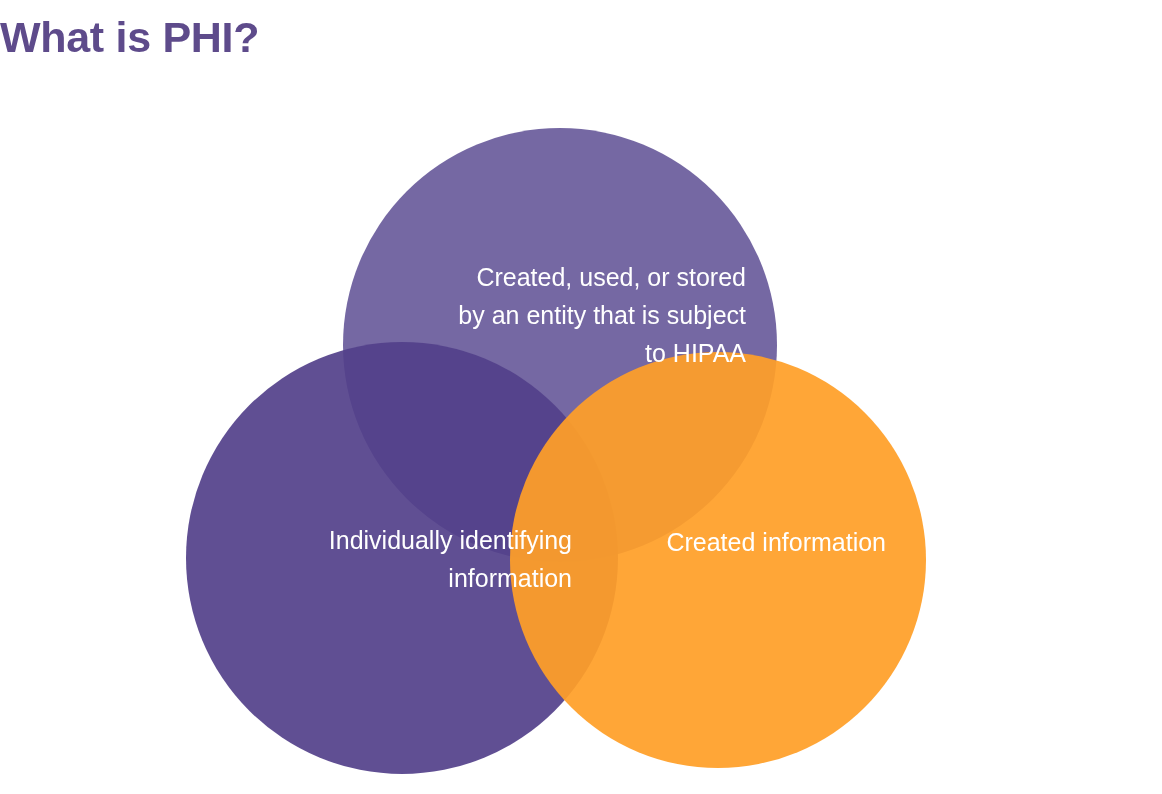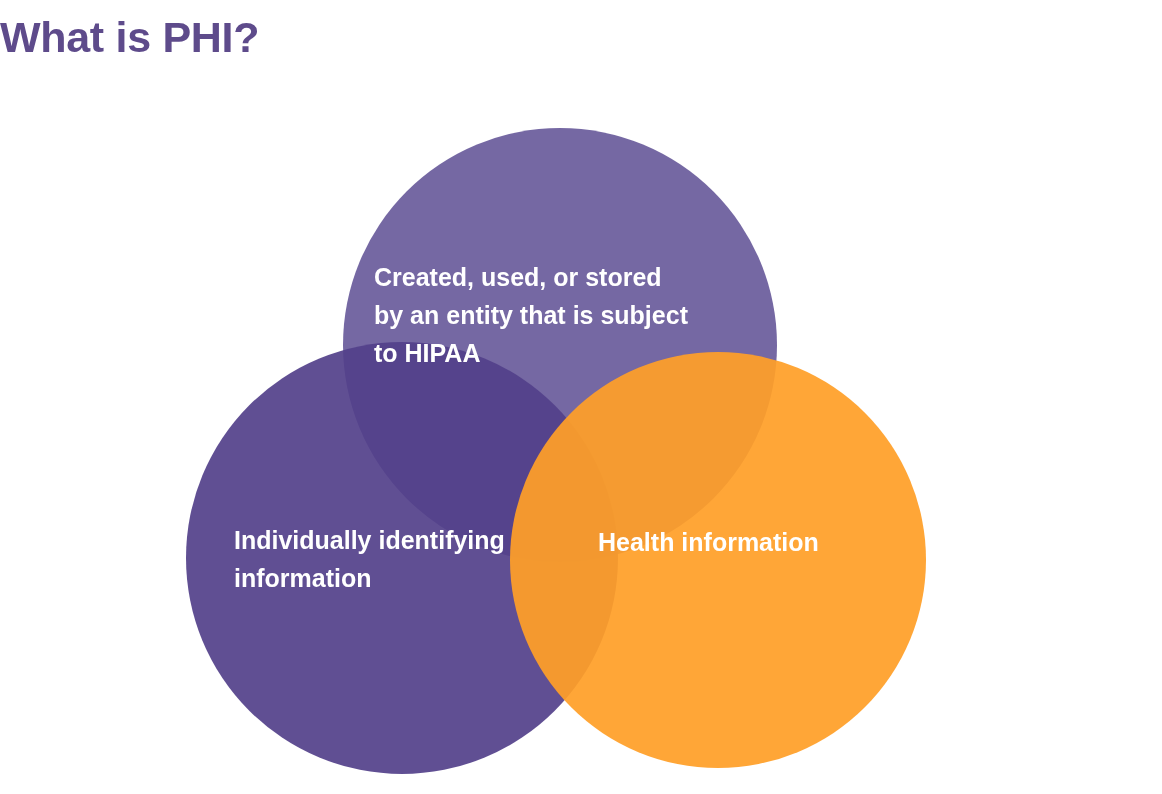--- a/index.html
+++ b/index.html
@@ -45,32 +45,31 @@
     top: 0;
     width: 1162px;
     height: 794px;
     display: block;
   }
   .venn-label {
     position: absolute;
     color: #ffffff;
     font-size: 25px;
     line-height: 38px;
-    text-align: left;
+    text-align: right;
     white-space: pre-line;
     pointer-events: none;
-    font-weight: bold;
   }
   #label-top {
     left: 374px;
     top: 258px;
     width: 372px;
   }
   #label-left {
-    left: 234px;
+    left: 220px;
     top: 521px;
     width: 352px;
   }
   #label-right {
     left: 598px;
     top: 523px;
     width: 288px;
   }
 </style>
 </head>
@@ -89,16 +88,16 @@
       </g>
     </svg>
 
     <div class="venn-label" id="label-top">Created, used, or stored
 by an entity that is subject
 to HIPAA</div>
 
     <div class="venn-label" id="label-left">Individually identifying
 information</div>
 
-    <div class="venn-label" id="label-right">Health information</div>
+    <div class="venn-label" id="label-right">Created information</div>
   </div>
 
 </div>
 
 </body></html>

